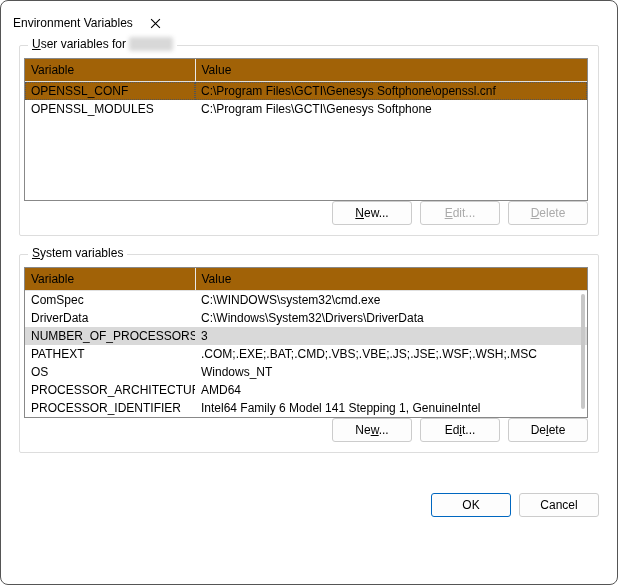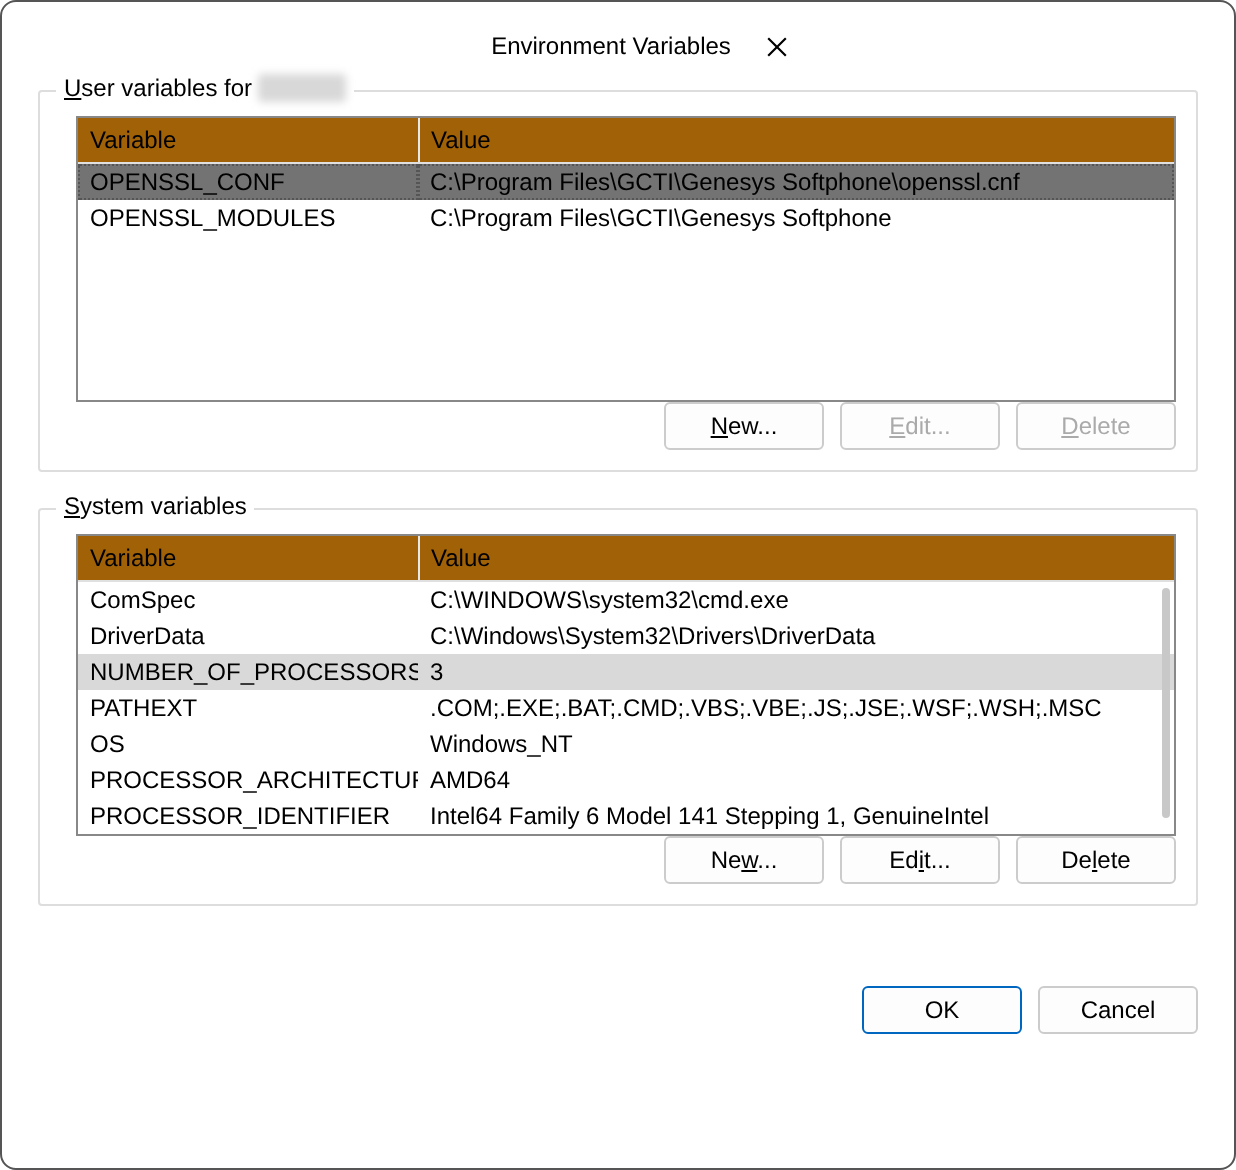--- a/index.html
+++ b/index.html
@@ -10,42 +10,41 @@
       width: 618px;
       height: 585px;
       overflow: hidden;
       border: 1px solid #555;
       border-radius: 8px;
       position: relative;
     }
     .titlebar {
       display: flex;
       align-items: center;
-      justify-content: center;
+      justify-content: flex-start;
       height: 32px;
       padding: 12px 0 0 12px;
-      margin-left: 27px;
     }
     .titlebar .title { font-size: 12px; }
     .close-btn {
       width: 46px;
       height: 32px;
       display: flex;
       align-items: center;
       justify-content: center;
       cursor: pointer;
     }
     .close-btn svg { width: 11px; height: 11px; }
     .content {
       padding: 12px 18px 18px 18px;
     }
     .group {
       border: 1px solid #ddd;
       border-radius: 2px;
-      padding: 12px 10px 10px 18px;
+      padding: 12px 10px 10px 4px;
       margin-bottom: 18px;
       position: relative;
     }
     .group-label {
       position: absolute;
       top: -9px;
       left: 8px;
       background: #fff;
       padding: 0 4px;
       font-size: 12px;
@@ -84,21 +83,21 @@
     th:last-child { border-right: none; }
     td {
       font-size: 12px;
       padding: 2px 6px;
       white-space: nowrap;
       overflow: hidden;
       text-overflow: clip;
     }
     tr.selected td { background: #d9d9d9; }
     tr.focused td {
-      background: #737373;
+      background: #a16207;
       outline: 1px dotted #555;
       outline-offset: -1px;
     }
     .col-var { width: 170px; }
     .sys .col-var { width: 170px; }
     .button-row {
       display: flex;
       justify-content: flex-end;
       gap: 8px;
     }

